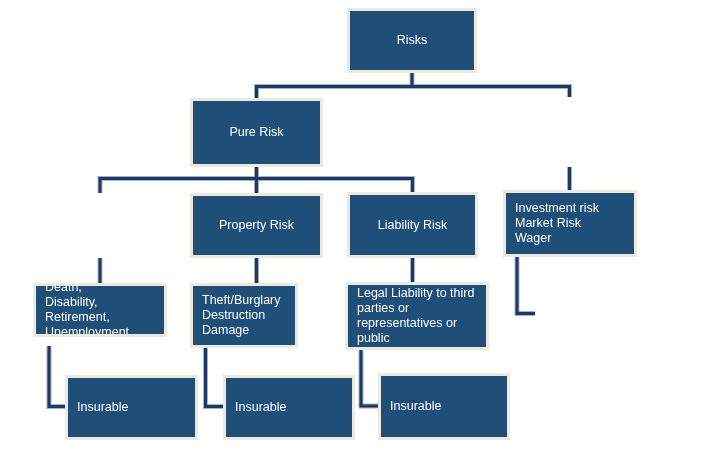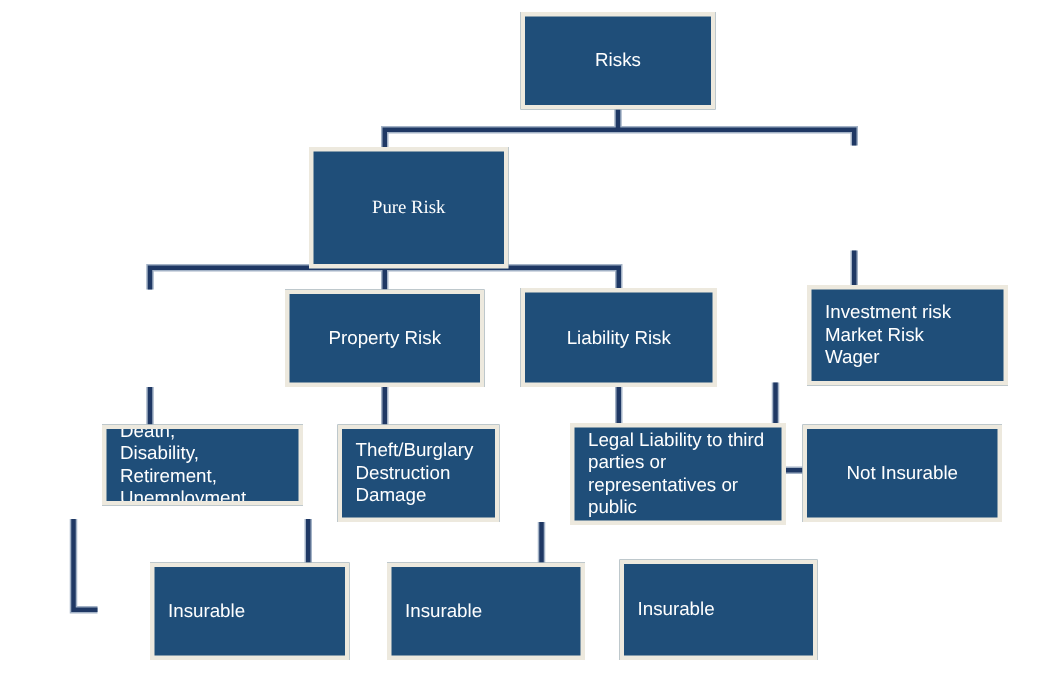--- a/index.html
+++ b/index.html
@@ -47,29 +47,28 @@
   }
   .node.center {
     justify-content: center;
     text-align: center;
     padding: 2px 4px;
   }
   .node.left {
     justify-content: flex-start;
     text-align: left;
     padding: 2px 9px;
-    margin-left: 35px;
   }
   .node-label {
     white-space: pre-line;
   }
 
   
   #n-risks        { left: 347px; top:   8px; width: 130px; height: 65px; }
-  #n-pure         { left: 206px; top:  98px; width: 133px; height: 81px; font-family: Liberation Serif, serif; }
+  #n-pure         { left: 190px; top:  98px; width: 133px; height: 69px; }
   #n-speculative  { left: 502px; top:  97px; width: 135px; height: 70px; }
   #n-personal     { left:  33px; top: 193px; width: 134px; height: 65px; }
   #n-property     { left: 190px; top: 193px; width: 133px; height: 65px; }
   #n-liability    { left: 347px; top: 192px; width: 131px; height: 66px; }
   #n-investment   { left: 503px; top: 190px; width: 134px; height: 67px; }
   #n-death        { left:  33px; top: 283px; width: 134px; height: 54px; }
   #n-theft        { left: 190px; top: 283px; width: 108px; height: 65px; }
   #n-legal        { left: 345px; top: 282px; width: 144px; height: 68px; }
   #n-notinsurable { left: 535px; top: 283px; width: 133px; height: 65px; }
   #n-insurable1   { left:  65px; top: 375px; width: 133px; height: 65px; }
@@ -151,23 +150,20 @@
 Damage</span>
   </div>
 
   <div class="node left" id="n-legal">
     <span class="node-label">Legal Liability to third
 parties or
 representatives or
 public</span>
   </div>
 
-  <div class="node center" id="n-notinsurable">
-    <span class="node-label">Not Insurable</span>
-  </div>
 
   <div class="node left" id="n-insurable1">
     <span class="node-label">Insurable</span>
   </div>
 
   <div class="node left" id="n-insurable2">
     <span class="node-label">Insurable</span>
   </div>
 
   <div class="node left" id="n-insurable3">

